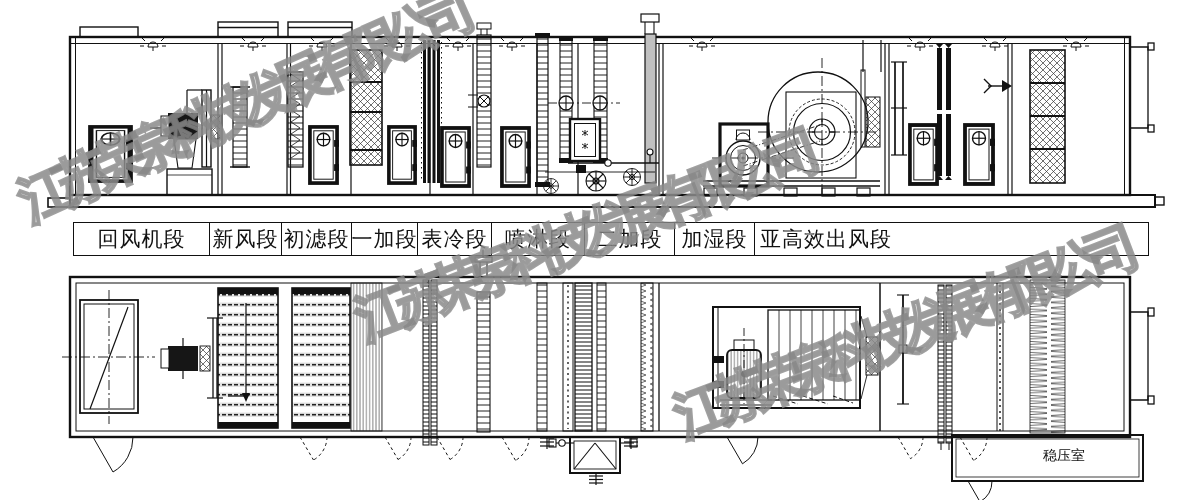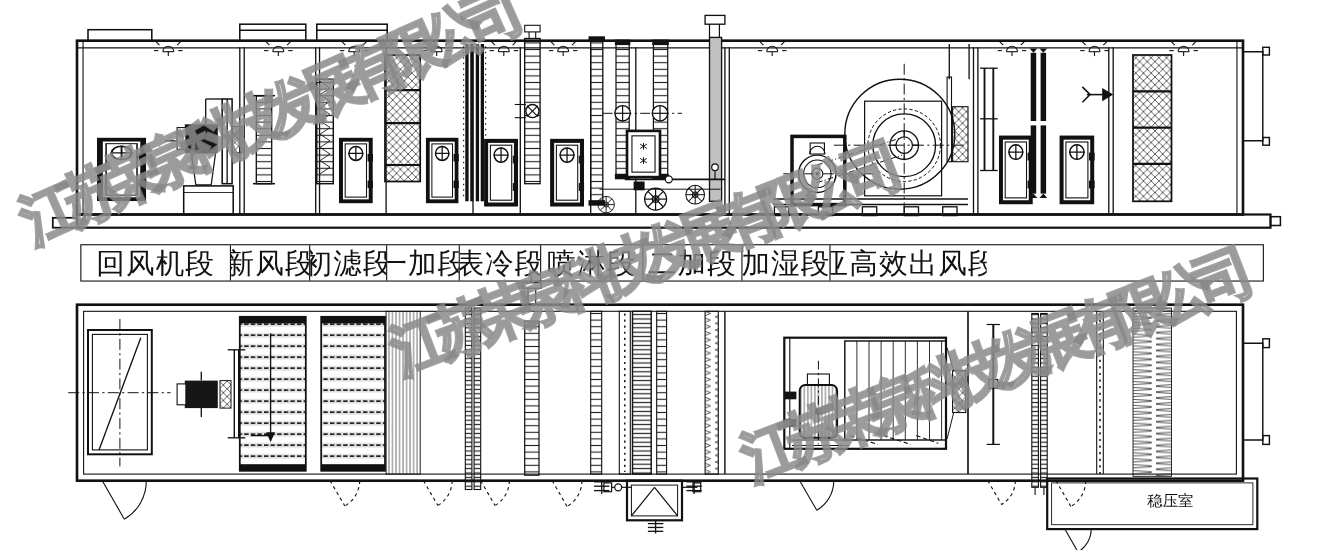--- a/index.html
+++ b/index.html
@@ -3,21 +3,21 @@
 <meta charset="utf-8">
 <style>
   html,body{margin:0;padding:0;background:#fff;}
   .stage{position:relative;width:1198px;height:500px;background:#fff;overflow:hidden;
          font-family:"Liberation Serif","DejaVu Serif",serif;}
   .stage svg{position:absolute;left:0;top:0;}
   
   .band{position:absolute;left:73px;top:222px;width:1076px;height:34px;display:flex;
         border:1.7px solid #111;box-sizing:border-box;}
   .cell{border-right:1.7px solid #111;box-sizing:border-box;display:flex;align-items:center;
-        justify-content:center;font-size:26px;color:#111;white-space:nowrap;overflow:hidden;
+        justify-content:center;font-size:21px;color:#111;white-space:nowrap;overflow:hidden;
         letter-spacing:1px;}
   .cell:last-child{border-right:none;}
   
   .chamber{position:absolute;left:952px;top:447px;width:224px;text-align:center;
            font-size:14px;color:#111;}
   
   .wm{position:absolute;font-family:"DejaVu Sans","Liberation Sans",sans-serif;font-weight:bold;
       font-size:54px;line-height:54px;letter-spacing:-14px;white-space:nowrap;
       color:rgba(178,178,178,0.34);-webkit-text-stroke:2.2px rgba(134,134,134,0.78);
       transform-origin:0 50%;pointer-events:none;}

